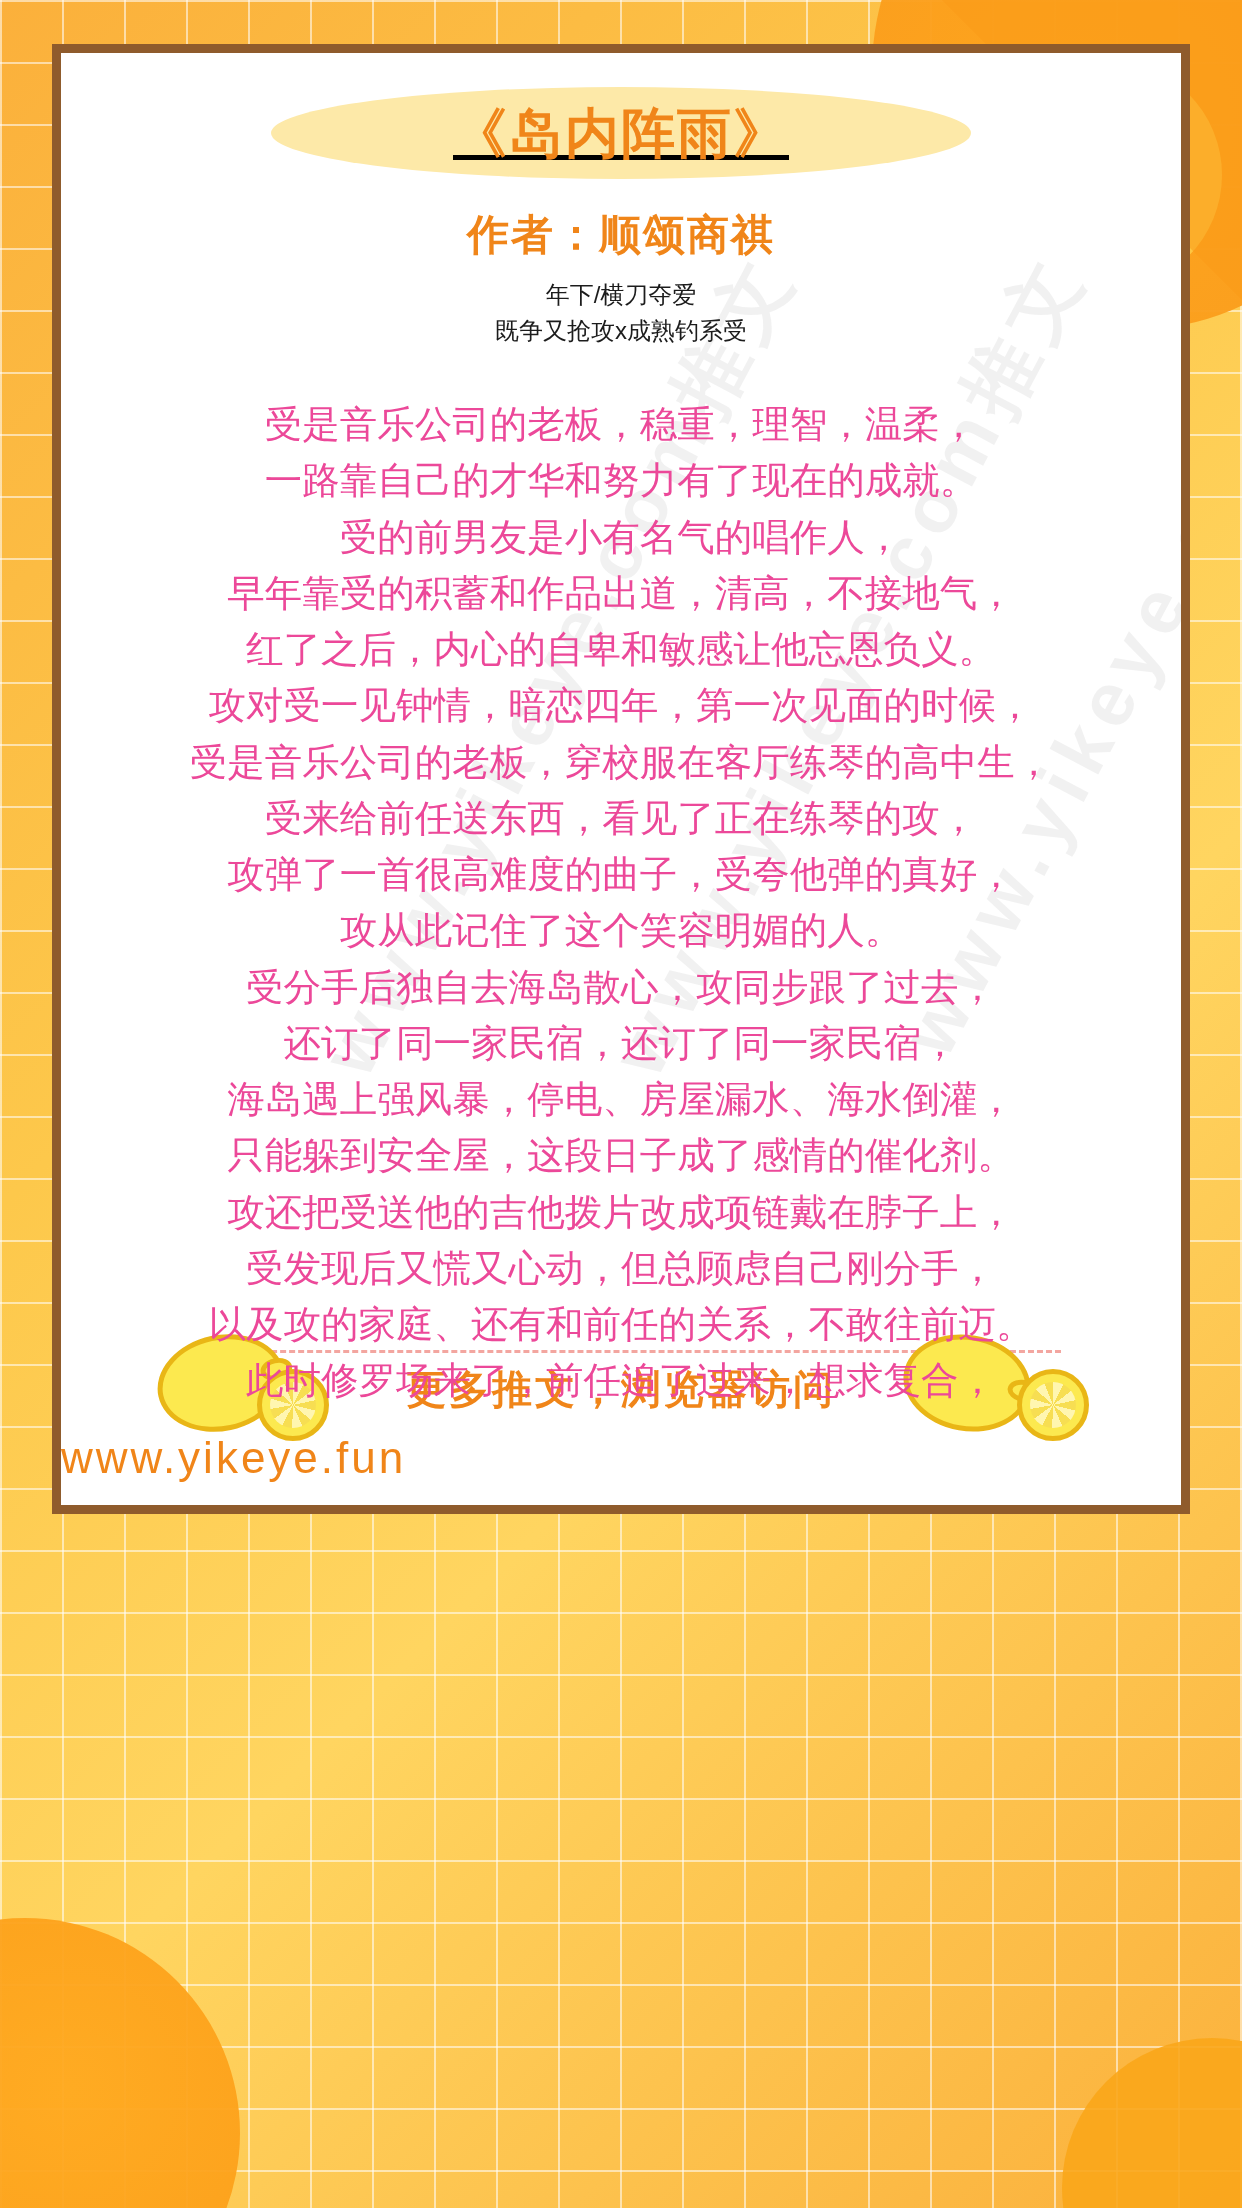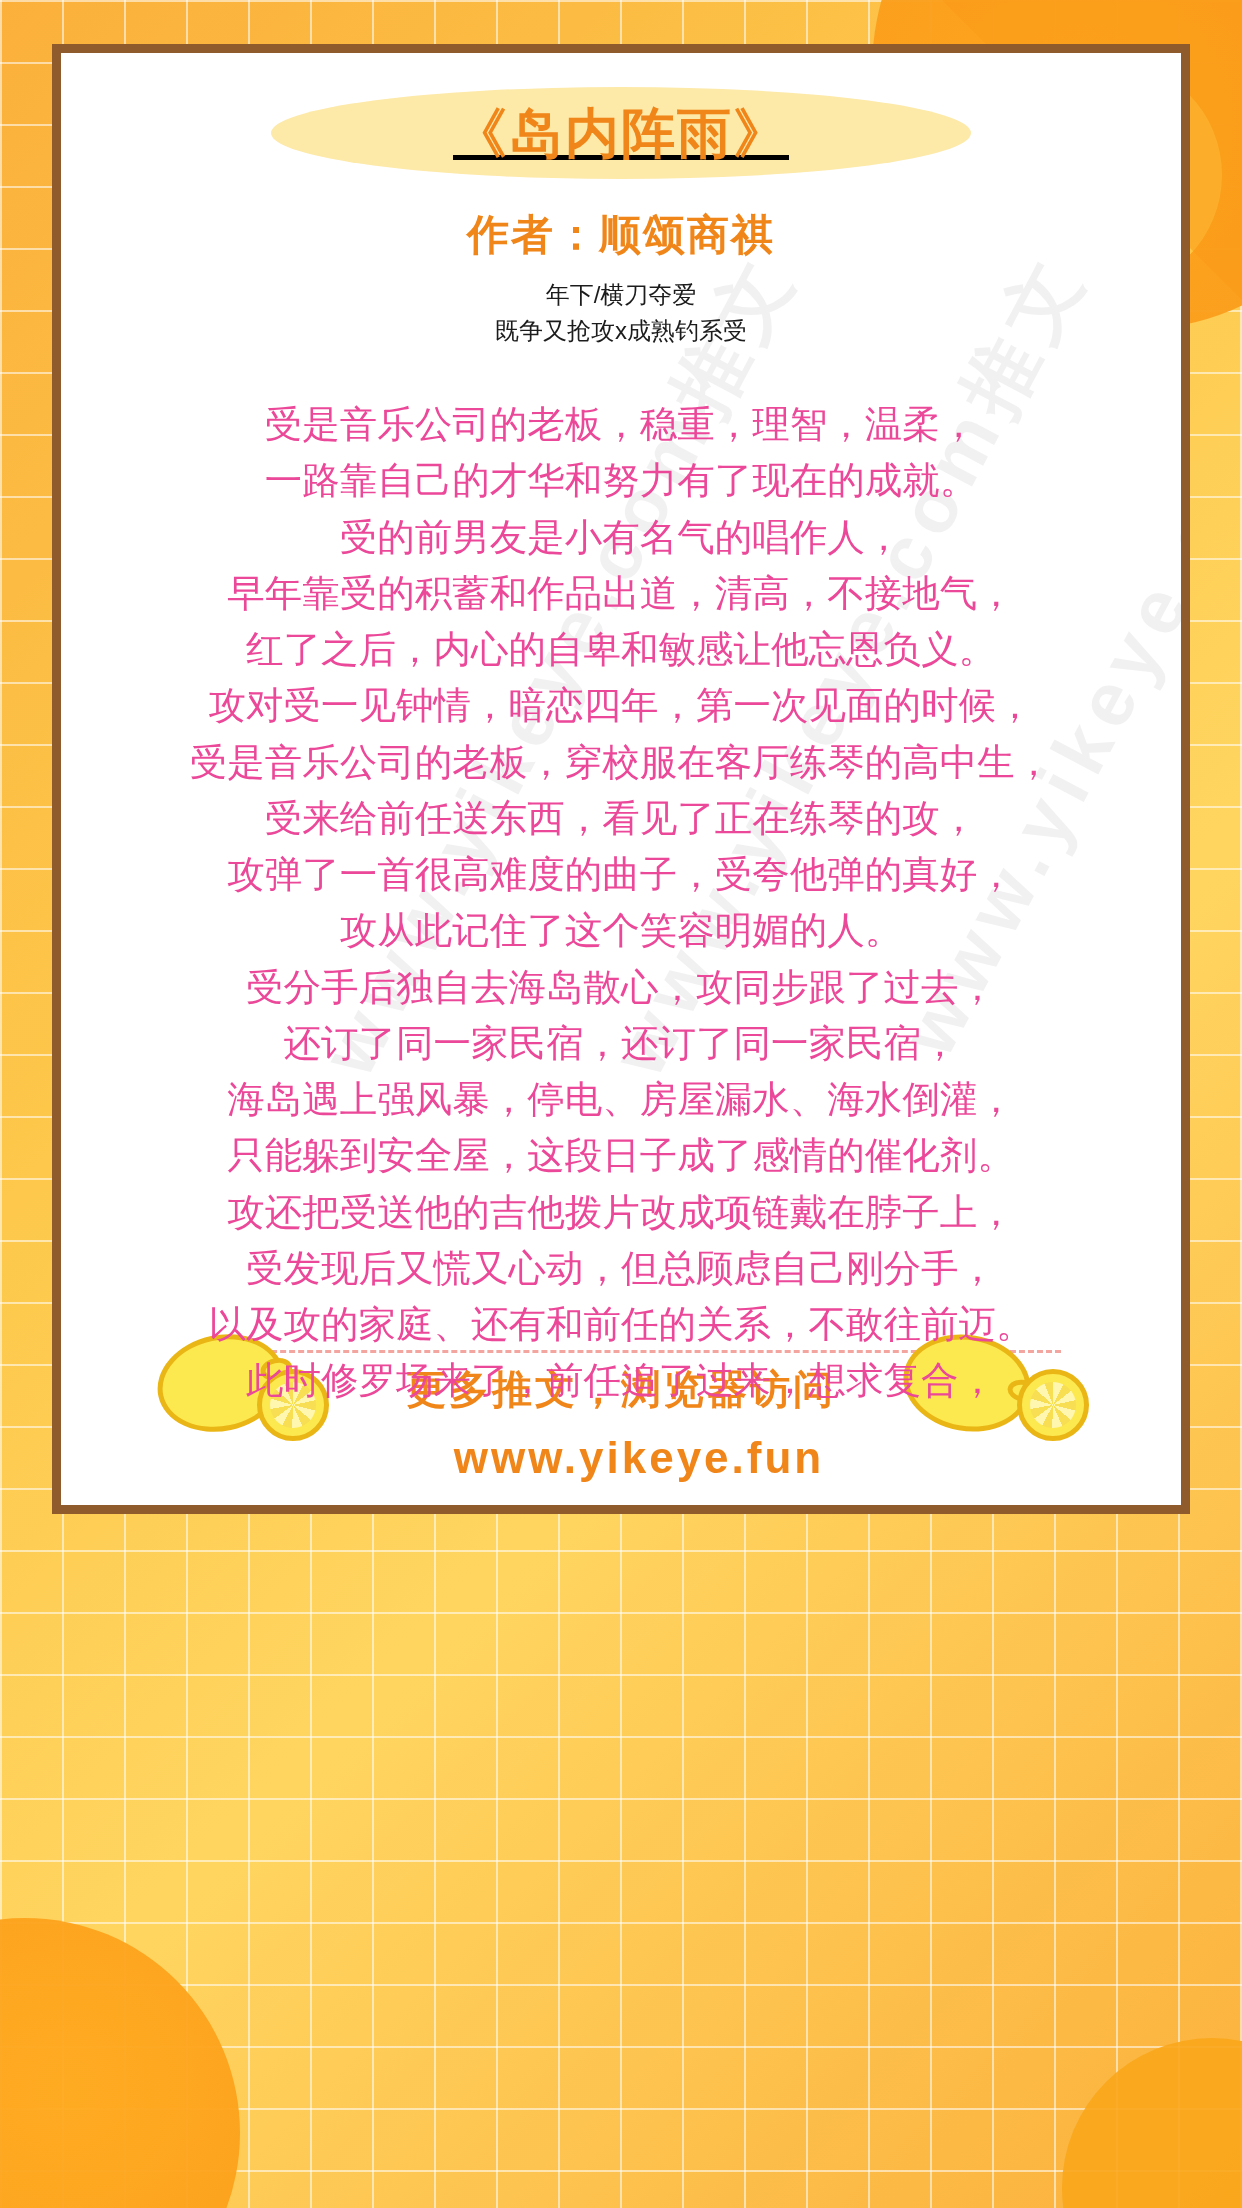--- a/index.html
+++ b/index.html
@@ -177,26 +177,24 @@
     text-align: center;
     font-size: 40px;
     font-weight: 700;
     color: #F08519;
     letter-spacing: 3px;
   }
   .site-line {
     position: absolute;
     left: 0; right: 0;
     bottom: 22px;
-    text-align: center;
     font-size: 44px;
-    font-weight: 700;
+    font-weight: 400;
     color: #F08519;
     letter-spacing: 3px;
-    margin-left: 36px;
   }
 
   
   .lemon {
     position: absolute;
     width: 118px;
     height: 86px;
     border-radius: 50% 50% 50% 50%;
     background: #FCE94F;
     border: 5px solid #E9B616;

